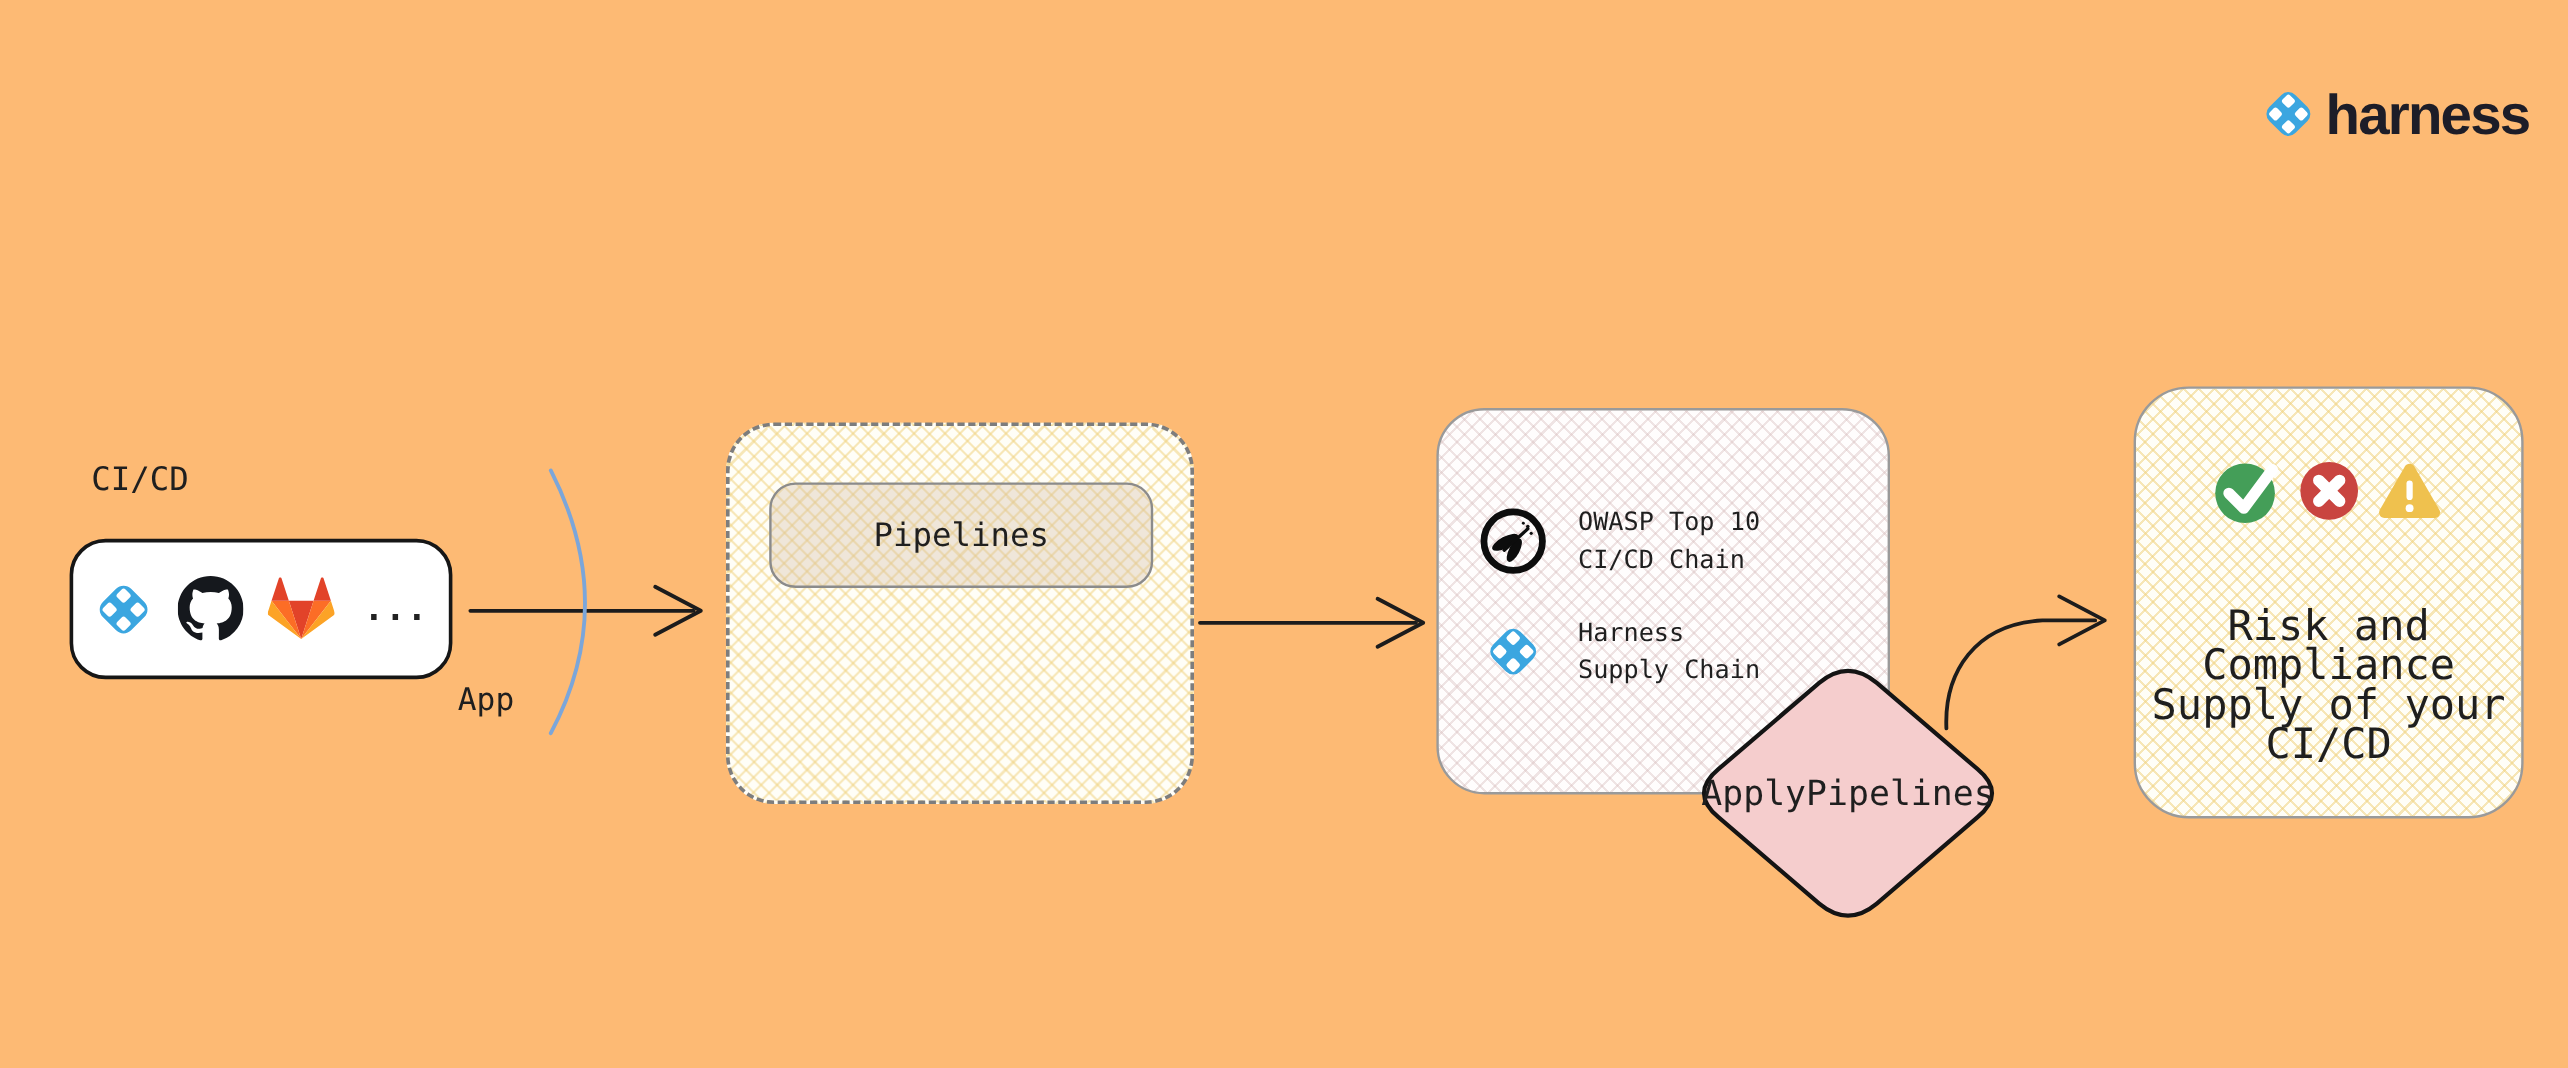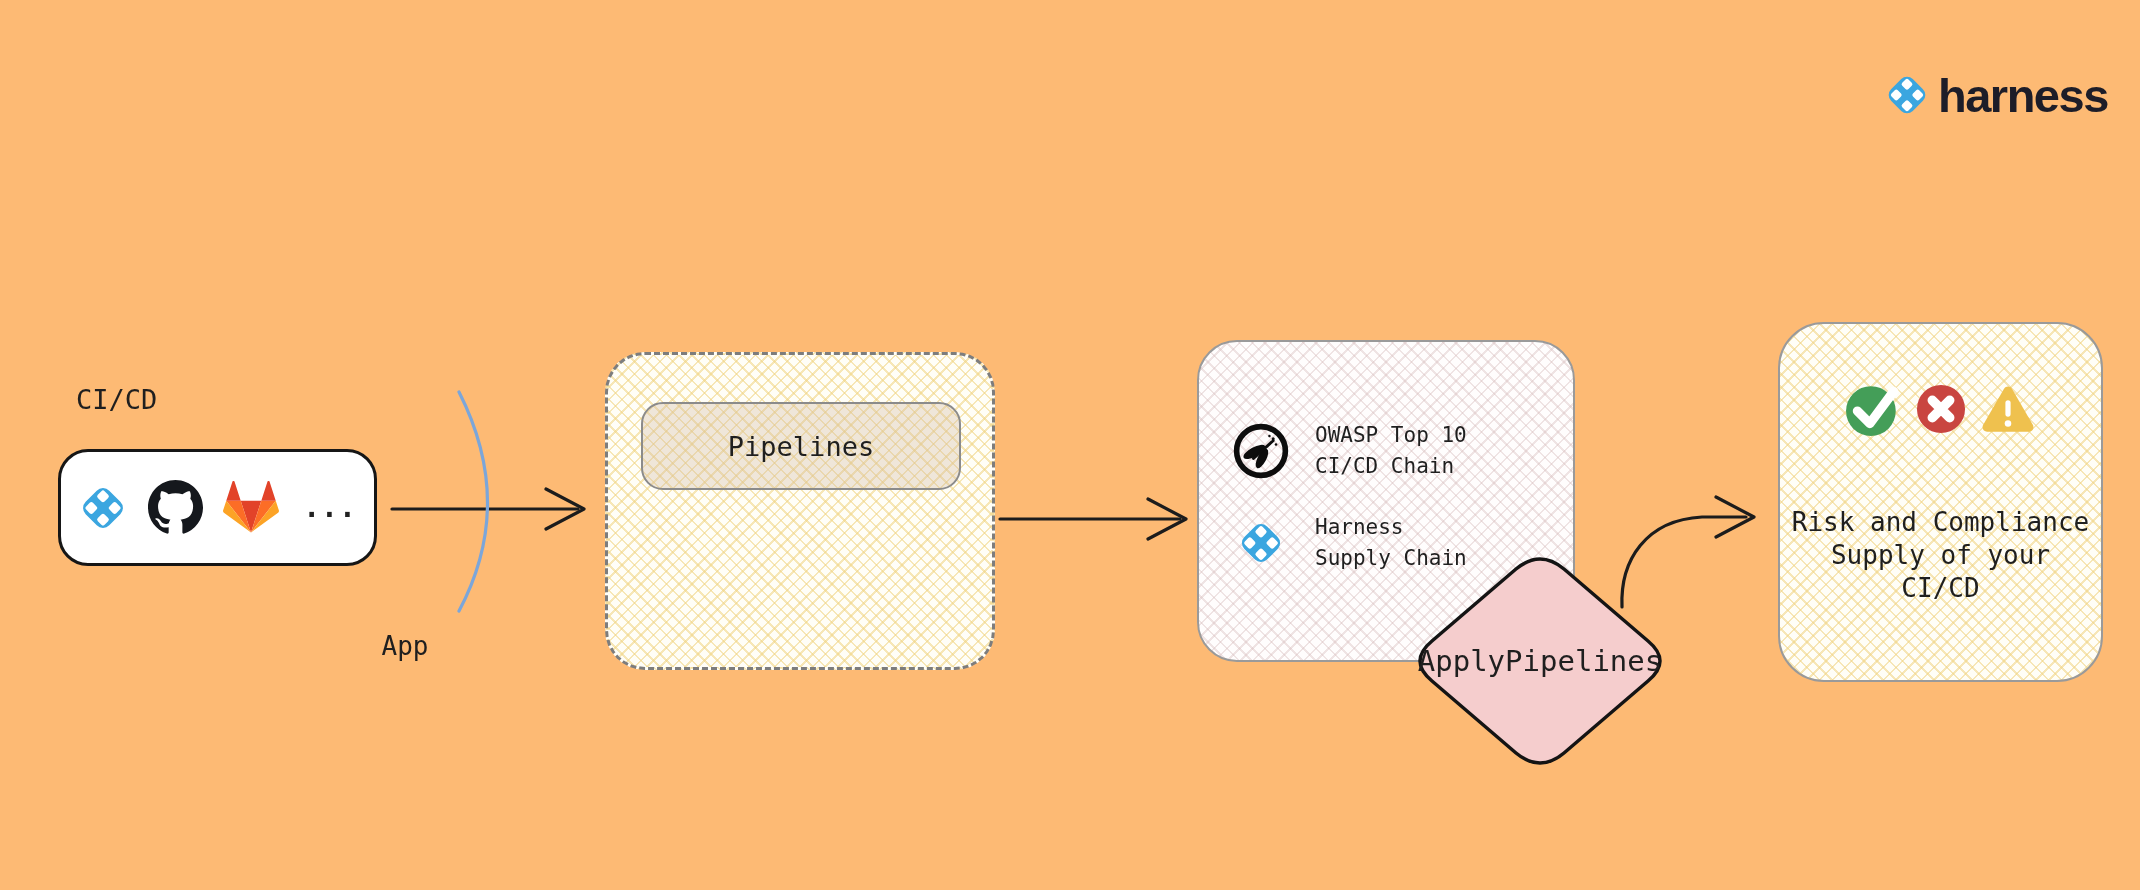--- a/index.html
+++ b/index.html
@@ -11,21 +11,21 @@
   .abs{position:absolute;}
   .blue{color:#3BA6E0;}
   .ink{color:#15181d;}
 
   
   .brand{left:1884px;top:68px;height:54px;display:flex;align-items:center;gap:8px;z-index:2;}
   .brand-text{font-family:"Liberation Sans","DejaVu Sans",sans-serif;font-weight:700;font-size:47px;letter-spacing:-1.5px;color:#1d1d28;line-height:1;}
 
   
   .source-label{left:76px;top:384px;font-size:27px;font-weight:500;z-index:2;}
-  .app-install{left:270px;top:630px;width:270px;text-align:center;font-size:26px;line-height:32px;z-index:2;}
+  .app-install{left:270px;top:568px;width:270px;text-align:center;font-size:26px;line-height:32px;z-index:2;}
 
   
   .source-box{left:58px;top:449px;width:319px;height:117px;border:3px solid #161616;border-radius:30px;
     background:#ffffff;display:flex;align-items:center;justify-content:center;gap:20px;z-index:2;box-sizing:border-box;}
   .dots{font-size:28px;font-weight:700;letter-spacing:1px;color:#222;margin-left:4px;}
 
   
   .lat-yellow{
     background-color:#fffef7;
     background-image:
@@ -56,21 +56,21 @@
 
   
   .diamond{left:1400px;top:545px;width:280px;height:232px;z-index:4;}
   .diamond svg{position:absolute;left:0;top:0;}
   .diamond-text{position:absolute;inset:0;display:flex;flex-direction:row;align-items:center;justify-content:center;
     font-size:29px;line-height:36px;font-weight:500;text-align:center;}
 
   
   .result-box{left:1778px;top:322px;width:325px;height:360px;border:2.5px solid #9a9a9a;border-radius:46px;z-index:2;box-sizing:border-box;}
   .result-icons{margin-top:56px;display:flex;align-items:center;justify-content:center;gap:13px;}
-  .result-text{margin-top:68px;text-align:center;font-size:26px;line-height:33px;font-weight:500;}
+  .result-text{margin-top:68px;text-align:center;font-size:35px;line-height:33px;font-weight:500;}
 </style>
 </head>
 <body>
 
 <svg width="0" height="0" style="position:absolute" aria-hidden="true">
   <defs>
     <symbol id="sym-harness" viewBox="0 0 48 48">
       <rect x="8" y="8" width="32" height="32" rx="8.5" transform="rotate(45 24 24)" fill="currentColor"></rect>
       <g fill="#ffffff">
         <rect x="19.4" y="8.2" width="9.2" height="9.2" rx="2.2" transform="rotate(45 24 12.8)"></rect>

